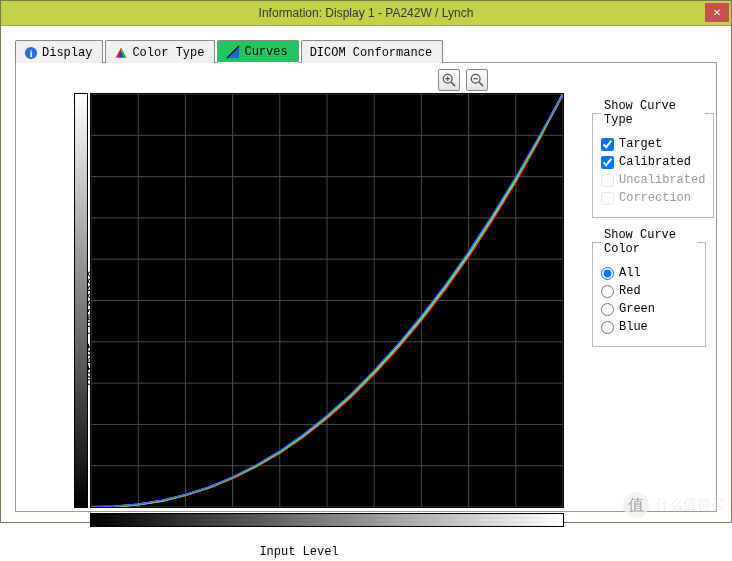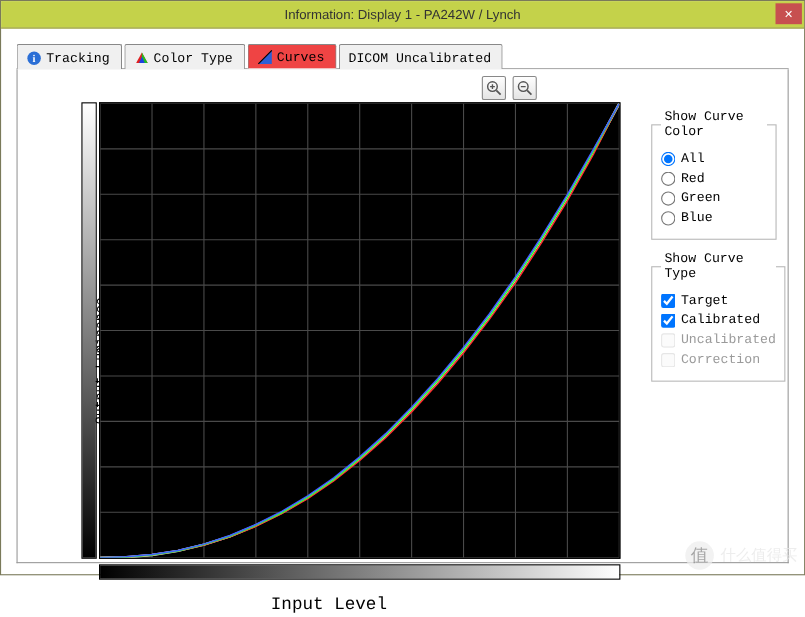--- a/index.html
+++ b/index.html
@@ -4,35 +4,35 @@
 <style>
   * { box-sizing: border-box; margin: 0; padding: 0; }
   body { font-family: "Segoe UI", Tahoma, sans-serif; font-size: 12px; background: #fff; width: 732px; height: 561px; overflow: hidden; }
   .window { width: 732px; height: 523px; border: 1px solid #7a7a5a; background: #fff; position: relative; }
   .titlebar { height: 25px; background: #c4d24a; display: flex; align-items: center; justify-content: center; position: relative; border-bottom: 1px solid #a0a060; }
   .titlebar-text { color: #333; font-size: 12px; }
   .close-btn { position: absolute; right: 2px; top: 2px; width: 24px; height: 19px; background: #c75050; color: #fff; display: flex; align-items: center; justify-content: center; font-size: 10px; cursor: pointer; font-family: Arial; }
   .content { position: absolute; top: 25px; left: 0; right: 0; bottom: 0; padding: 13px 14px 10px 14px; }
   .tabstrip { display: flex; border-bottom: 1px solid #999; height: 24px; }
   .tab { border: 1px solid #888; border-bottom: none; background: #f0f0f0; padding: 3px 10px 2px 8px; margin-right: 2px; display: flex; align-items: center; gap: 4px; cursor: pointer; font-family: "Courier New", monospace; font-size: 12px; border-radius: 2px 2px 0 0; position: relative; top: 1px; }
-  .tab.active { background: #ef4444; border-bottom: 1px solid #fff; top: 1px; }
+  .tab.active { background: #22c55e; border-bottom: 1px solid #fff; top: 1px; }
   .tab-icon { width: 14px; height: 14px; flex-shrink: 0; }
   .tab-body { position: absolute; top: 37px; left: 14px; right: 14px; bottom: 10px; border: 1px solid #999; border-top: none; background: #fff; }
   .chart-area { position: absolute; left: 8px; top: 30px; width: 550px; height: 470px; }
   .zoom-btns { position: absolute; top: 6px; left: 422px; display: flex; gap: 6px; }
   .zoom-btn { width: 22px; height: 22px; border: 1px solid #888; background: linear-gradient(#fefefe,#e4e4e4); border-radius: 2px; display: flex; align-items: center; justify-content: center; cursor: pointer; }
   .sidepanel { position: absolute; right: 10px; top: 36px; width: 114px; }
   fieldset { border: 1px solid #b8b8b8; padding: 6px 8px 8px 8px; margin-bottom: 10px; font-family: "Courier New", monospace; font-size: 12px; }
   legend { padding: 0 3px; font-family: "Courier New", monospace; font-size: 12px; }
   .opt { display: flex; align-items: center; gap: 5px; margin: 4px 0; font-family: "Courier New", monospace; font-size: 12px; }
   .opt.disabled { color: #9a9a9a; }
   .opt input { margin: 0; }
   .opt input[disabled] { opacity: 0.55; }
   .ylabel { position: absolute; left: 10px; top: 50%; transform: translateY(-50%) rotate(-90deg); transform-origin: center; font-family: "Courier New", monospace; font-size: 12px; white-space: nowrap; }
-  .xlabel { position: absolute; bottom: 4px; left: 50%; transform: translateX(-50%); font-family: "Courier New", monospace; font-size: 16px; }
+  .xlabel { position: absolute; bottom: 4px; left: 50%; transform: translateX(-50%); font-family: "Courier New", monospace; font-size: 12px; }
   .plot-outer { position: absolute; left: 50px; top: 0; width: 490px; height: 440px; }
   .ygrad { position: absolute; left: 0; top: 0; width: 14px; height: 415px; background: linear-gradient(to bottom, #fff, #000); border: 1px solid #000; }
   .xgrad { position: absolute; left: 16px; bottom: 6px; width: 474px; height: 14px; background: linear-gradient(to right, #000, #fff); border: 1px solid #000; }
   .plot { position: absolute; left: 16px; top: 0; width: 474px; height: 415px; background: #000; border: 1px solid #000; }
   .watermark { position: absolute; right: 6px; bottom: 4px; color: #e8e8e8; font-size: 14px; opacity: 0.75; display: flex; align-items: center; gap: 6px; pointer-events: none;}
   .watermark-logo { width: 26px; height: 26px; border-radius: 50%; background: #eee; display:flex; align-items:center; justify-content:center; font-size:16px; color:#888;}
 </style>
 </head>
 <body>
 
@@ -41,39 +41,39 @@
     <span class="titlebar-text">Information: Display 1 - PA242W / Lynch</span>
     <div class="close-btn">✕</div>
   </div>
   <div class="content">
     <div class="tabstrip">
       <div class="tab">
         <svg class="tab-icon" viewBox="0 0 16 16">
             <circle cx="8" cy="8" r="7" fill="#2b6fd6"></circle>
             <text x="8" y="12" font-size="11" font-weight="bold" text-anchor="middle" fill="#fff" font-family="Georgia">i</text>
           </svg>
-        <span>Tracking</span>
+        <span>Display</span>
       </div>
       <div class="tab">
         <svg class="tab-icon" viewBox="0 0 16 16">
             <polygon points="8,2 14,13 2,13" fill="#e02020"></polygon>
             <polygon points="8,2 14,13 8,13" fill="#20c020"></polygon>
             <polygon points="8,6 11,13 5,13" fill="#2040e0"></polygon>
           </svg>
         <span>Color Type</span>
       </div>
       <div class="tab active">
         <svg class="tab-icon" viewBox="0 0 16 16">
             <polygon points="1,15 15,1 15,15" fill="#2b5fd6"></polygon>
             <path d="M1,15 L15,1" stroke="#000" stroke-width="1.2"></path>
           </svg>
         <span>Curves</span>
       </div>
       <div class="tab">
-        <span>DICOM Uncalibrated</span>
+        <span>DICOM Conformance</span>
       </div>
     </div>
 
     <div class="tab-body">
       <div class="zoom-btns">
         <div class="zoom-btn">
           <svg width="14" height="14" viewBox="0 0 16 16">
               <circle cx="6.5" cy="6.5" r="5" fill="none" stroke="#555" stroke-width="1.5"></circle>
               <line x1="10.5" y1="10.5" x2="15" y2="15" stroke="#555" stroke-width="1.8"></line>
               <line x1="4" y1="6.5" x2="9" y2="6.5" stroke="#555" stroke-width="1.4"></line>
@@ -123,57 +123,57 @@
                 <path d="M0.0,415.0 L23.7,414.2 L47.4,412.1 L71.1,408.4 L94.8,402.6 L118.5,394.7 L142.2,384.7 L165.9,372.7 L189.6,358.6 L213.3,342.0 L237.0,322.9 L260.7,301.7 L284.4,277.6 L308.1,251.5 L331.8,222.9 L355.5,192.1 L379.2,158.5 L402.9,122.0 L426.6,83.4 L450.3,41.9 L474.0,0.0 " fill="none" stroke="#4060ff" stroke-width="1.4"></path>
               </svg>
           </div>
           <div class="xgrad"></div>
         </div>
         <div class="xlabel">Input Level</div>
       </div>
 
       <div class="sidepanel">
         <fieldset>
+          <legend>Show Curve Type</legend>
+          <label class="opt">
+              <input type="checkbox" checked="" style="">
+              <span>Target</span>
+            </label>
+          <label class="opt">
+              <input type="checkbox" checked="" style="">
+              <span>Calibrated</span>
+            </label>
+          <label class="opt disabled">
+              <input type="checkbox" disabled="" style="">
+              <span>Uncalibrated</span>
+            </label>
+          <label class="opt disabled">
+              <input type="checkbox" disabled="" style="">
+              <span>Correction</span>
+            </label>
+        </fieldset>
+        <fieldset>
           <legend>Show Curve Color</legend>
           <label class="opt">
               <input type="radio" name="cc" checked="" style="">
               <span>All</span>
             </label>
           <label class="opt">
               <input type="radio" name="cc" style="">
               <span>Red</span>
             </label>
           <label class="opt">
               <input type="radio" name="cc" style="">
               <span>Green</span>
             </label>
           <label class="opt">
               <input type="radio" name="cc" style="">
               <span>Blue</span>
             </label>
         </fieldset>
-        <fieldset>
-          <legend>Show Curve Type</legend>
-          <label class="opt">
-              <input type="checkbox" checked="" style="">
-              <span>Target</span>
-            </label>
-          <label class="opt">
-              <input type="checkbox" checked="" style="">
-              <span>Calibrated</span>
-            </label>
-          <label class="opt disabled">
-              <input type="checkbox" disabled="" style="">
-              <span>Uncalibrated</span>
-            </label>
-          <label class="opt disabled">
-              <input type="checkbox" disabled="" style="">
-              <span>Correction</span>
-            </label>
-        </fieldset>
       </div>
     </div>
   </div>
 
   <div class="watermark">
     <div class="watermark-logo">值</div>
     <span>什么值得买</span>
   </div>
 </div>
 

